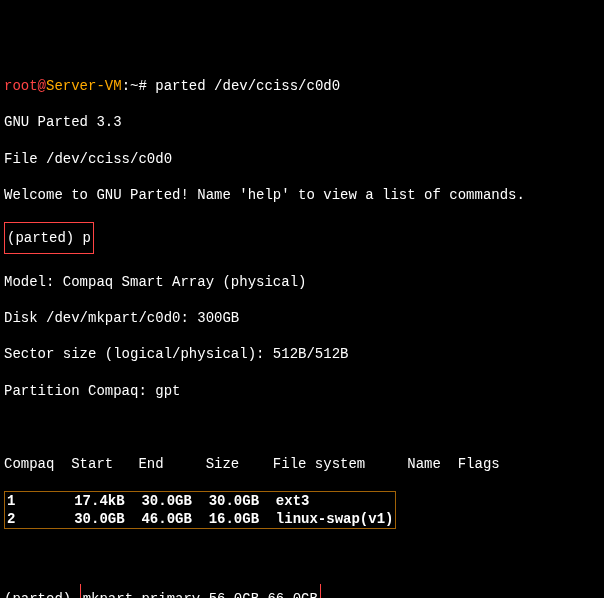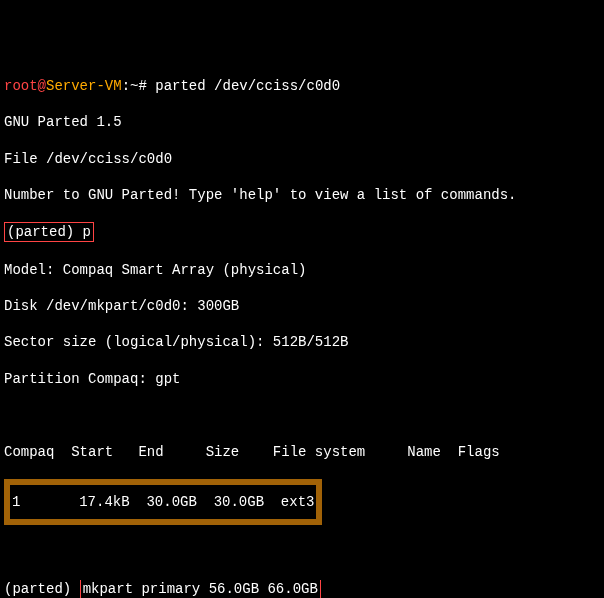--- a/index.html
+++ b/index.html
@@ -10,41 +10,41 @@
       font-size: 14px;
       line-height: 1.3;
       padding: 4px;
       width: 604px;
       white-space: pre;
     }
     .root { color: #ff4444; }
     .at { color: #ff4444; }
     .host { color: #ffaa00; }
     .prompt-hash { color: #fff; }
-    .box-red { border: 1px solid #ff4444; display: inline-block; padding: 0 2px; }
-    .box-green { border: 6px solid #a16207; display: inline-block; padding: 8px 2px; }
+    .box-red { border: 1px solid #ff4444; display: inline-block; padding: 6px 2px; }
+    .box-green { border: 1px solid #a16207; display: inline-block; padding: 0 2px; font-weight: bold; }
     .line { min-height: 18px; }
   </style>
 </head>
 <body>
 
 
 
 <div class="line"><span class="root">root</span><span class="at">@</span><span class="host">Server-VM</span><span>:~</span><span class="prompt-hash"># </span><span>parted /dev/cciss/c0d0</span></div>
-<div class="line">GNU Parted 1.5</div>
+<div class="line">GNU Parted 3.3</div>
 <div class="line">File /dev/cciss/c0d0</div>
-<div class="line">Number to GNU Parted! Type 'help' to view a list of commands.</div>
+<div class="line">Welcome to GNU Parted! Name 'help' to view a list of commands.</div>
 <div class="line"><span class="box-red">(parted) p</span></div>
 <div class="line">Model: Compaq Smart Array (physical)</div>
 <div class="line">Disk /dev/mkpart/c0d0: 300GB</div>
 <div class="line">Sector size (logical/physical): 512B/512B</div>
 <div class="line">Partition Compaq: gpt</div>
 <div class="line"> </div>
 <div class="line">Compaq  Start   End     Size    File system     Name  Flags</div>
-<div><span class="box-green"><div class="line">1       17.4kB  30.0GB  30.0GB  ext3</div></span></div>
+<div><span class="box-green"><div class="line">1       17.4kB  30.0GB  30.0GB  ext3</div><div class="line">2       30.0GB  46.0GB  16.0GB  linux-swap(v1)</div></span></div>
 <div class="line"> </div>
 <div><div class="line"><span>(parted) </span><span class="box-red" style="border-top:none;border-bottom:none"><span>mkpart primary 56.0GB 66.0GB</span></span></div></div>
 
 
 
 
 
 
 
 

